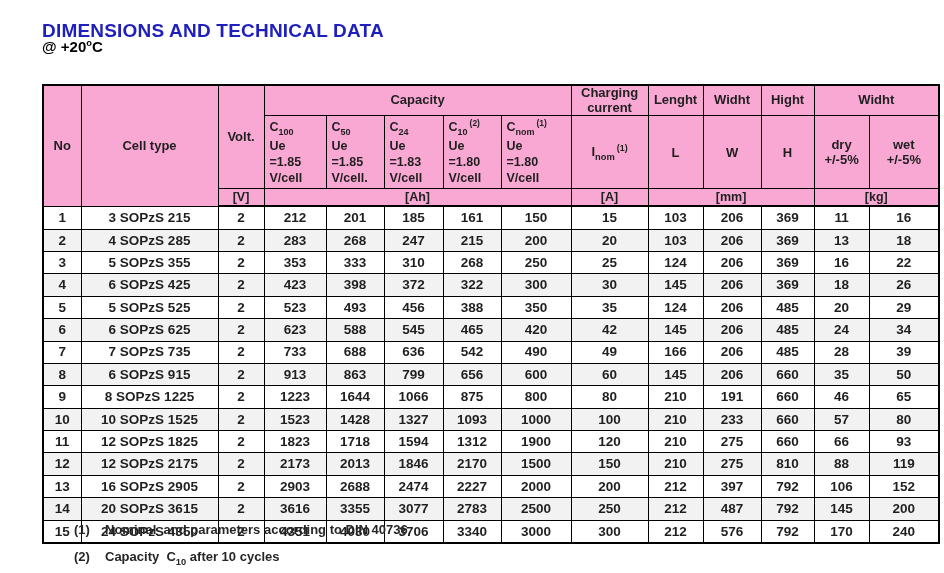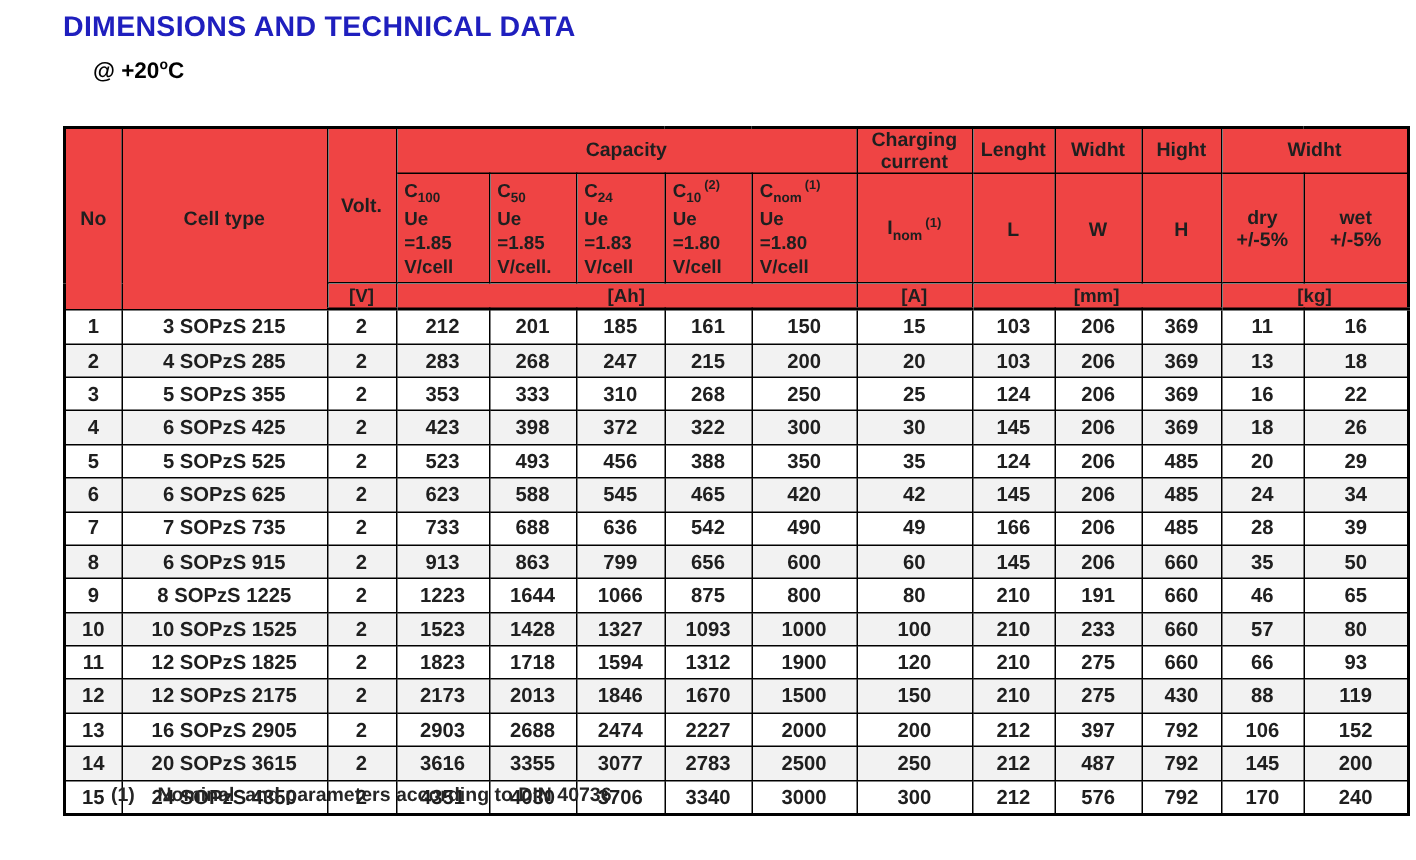--- a/index.html
+++ b/index.html
@@ -5,43 +5,43 @@
   html, body { margin: 0; padding: 0; }
   body {
     width: 944px; height: 573px;
     background: #ffffff;
     font-family: "Liberation Sans", sans-serif;
     position: relative;
     color: #1f1f1f;
     overflow: hidden;
   }
   .title {
-    position: absolute; left: 42px; top: 8px;
+    position: absolute; left: 42px; top: 20px;
     font-size: 19px; font-weight: bold; letter-spacing: 0.2px;
     color: #1f1fbe;
   }
   .subtitle {
     position: absolute; left: 42px; top: 38px;
-    font-size: 15px; font-weight: bold; color: #000; margin-left: 20px;
+    font-size: 15px; font-weight: bold; color: #000;
   }
   .subtitle sup { font-size: 0.62em; }
   table.datasheet {
     position: absolute; left: 42px; top: 84px;
     width: 896px;
     border-collapse: collapse; table-layout: fixed;
     border: 2px solid #000;
   }
   .datasheet th, .datasheet td {
     border: 1px solid #000;
     padding: 0;
     font-weight: bold;
     color: #1f1f1f;
     overflow: hidden;
   }
-  thead th { font-size: 13px; text-align: center; vertical-align: middle; background: #ef4444; }
+  thead th { font-size: 13px; text-align: center; vertical-align: middle; background: #f9a8d4; }
   tr.hrowA th { height: 29px; line-height: 1.1; }
   tr.hrowB th { height: 67px; }
   tr.hrowC th { height: 16px; font-size: 12.5px; border-bottom: 2px solid #000; }
   th.cap-col {
     text-align: left; vertical-align: middle;
     padding: 2px 0 2px 5px; font-size: 12.5px;
   }
   th.cap-col div { line-height: 1.28; }
   sub { font-size: 0.72em; }
   sup.fn { font-size: 0.68em; margin-left: 2px; }
@@ -323,26 +323,26 @@
         <td>66</td>
         <td>93</td>
       </tr>
       <tr>
         <td>12</td>
         <td>12 SOPzS 2175</td>
         <td>2</td>
         <td>2173</td>
         <td>2013</td>
         <td>1846</td>
-        <td>1670</td>
+        <td>2170</td>
         <td>1500</td>
         <td>150</td>
         <td>210</td>
         <td>275</td>
-        <td>430</td>
+        <td>810</td>
         <td>88</td>
         <td>119</td>
       </tr>
       <tr>
         <td>13</td>
         <td>16 SOPzS 2905</td>
         <td>2</td>
         <td>2903</td>
         <td>2688</td>
         <td>2474</td>
@@ -387,13 +387,16 @@
         <td>170</td>
         <td>240</td>
       </tr>
     </tbody>
 </table>
 
 <div class="footnotes">
   <div class="footnote">
     <span class="fn-marker">(1)</span><span class="fn-text"><span>Nominal  and parameters according to DIN 40736</span><sub></sub><span></span></span>
   </div>
+  <div class="footnote">
+    <span class="fn-marker">(2)</span><span class="fn-text"><span>Capacity  C</span><sub>10</sub><span> after 10 cycles</span></span>
+  </div>
 </div>
 
 </body></html>

